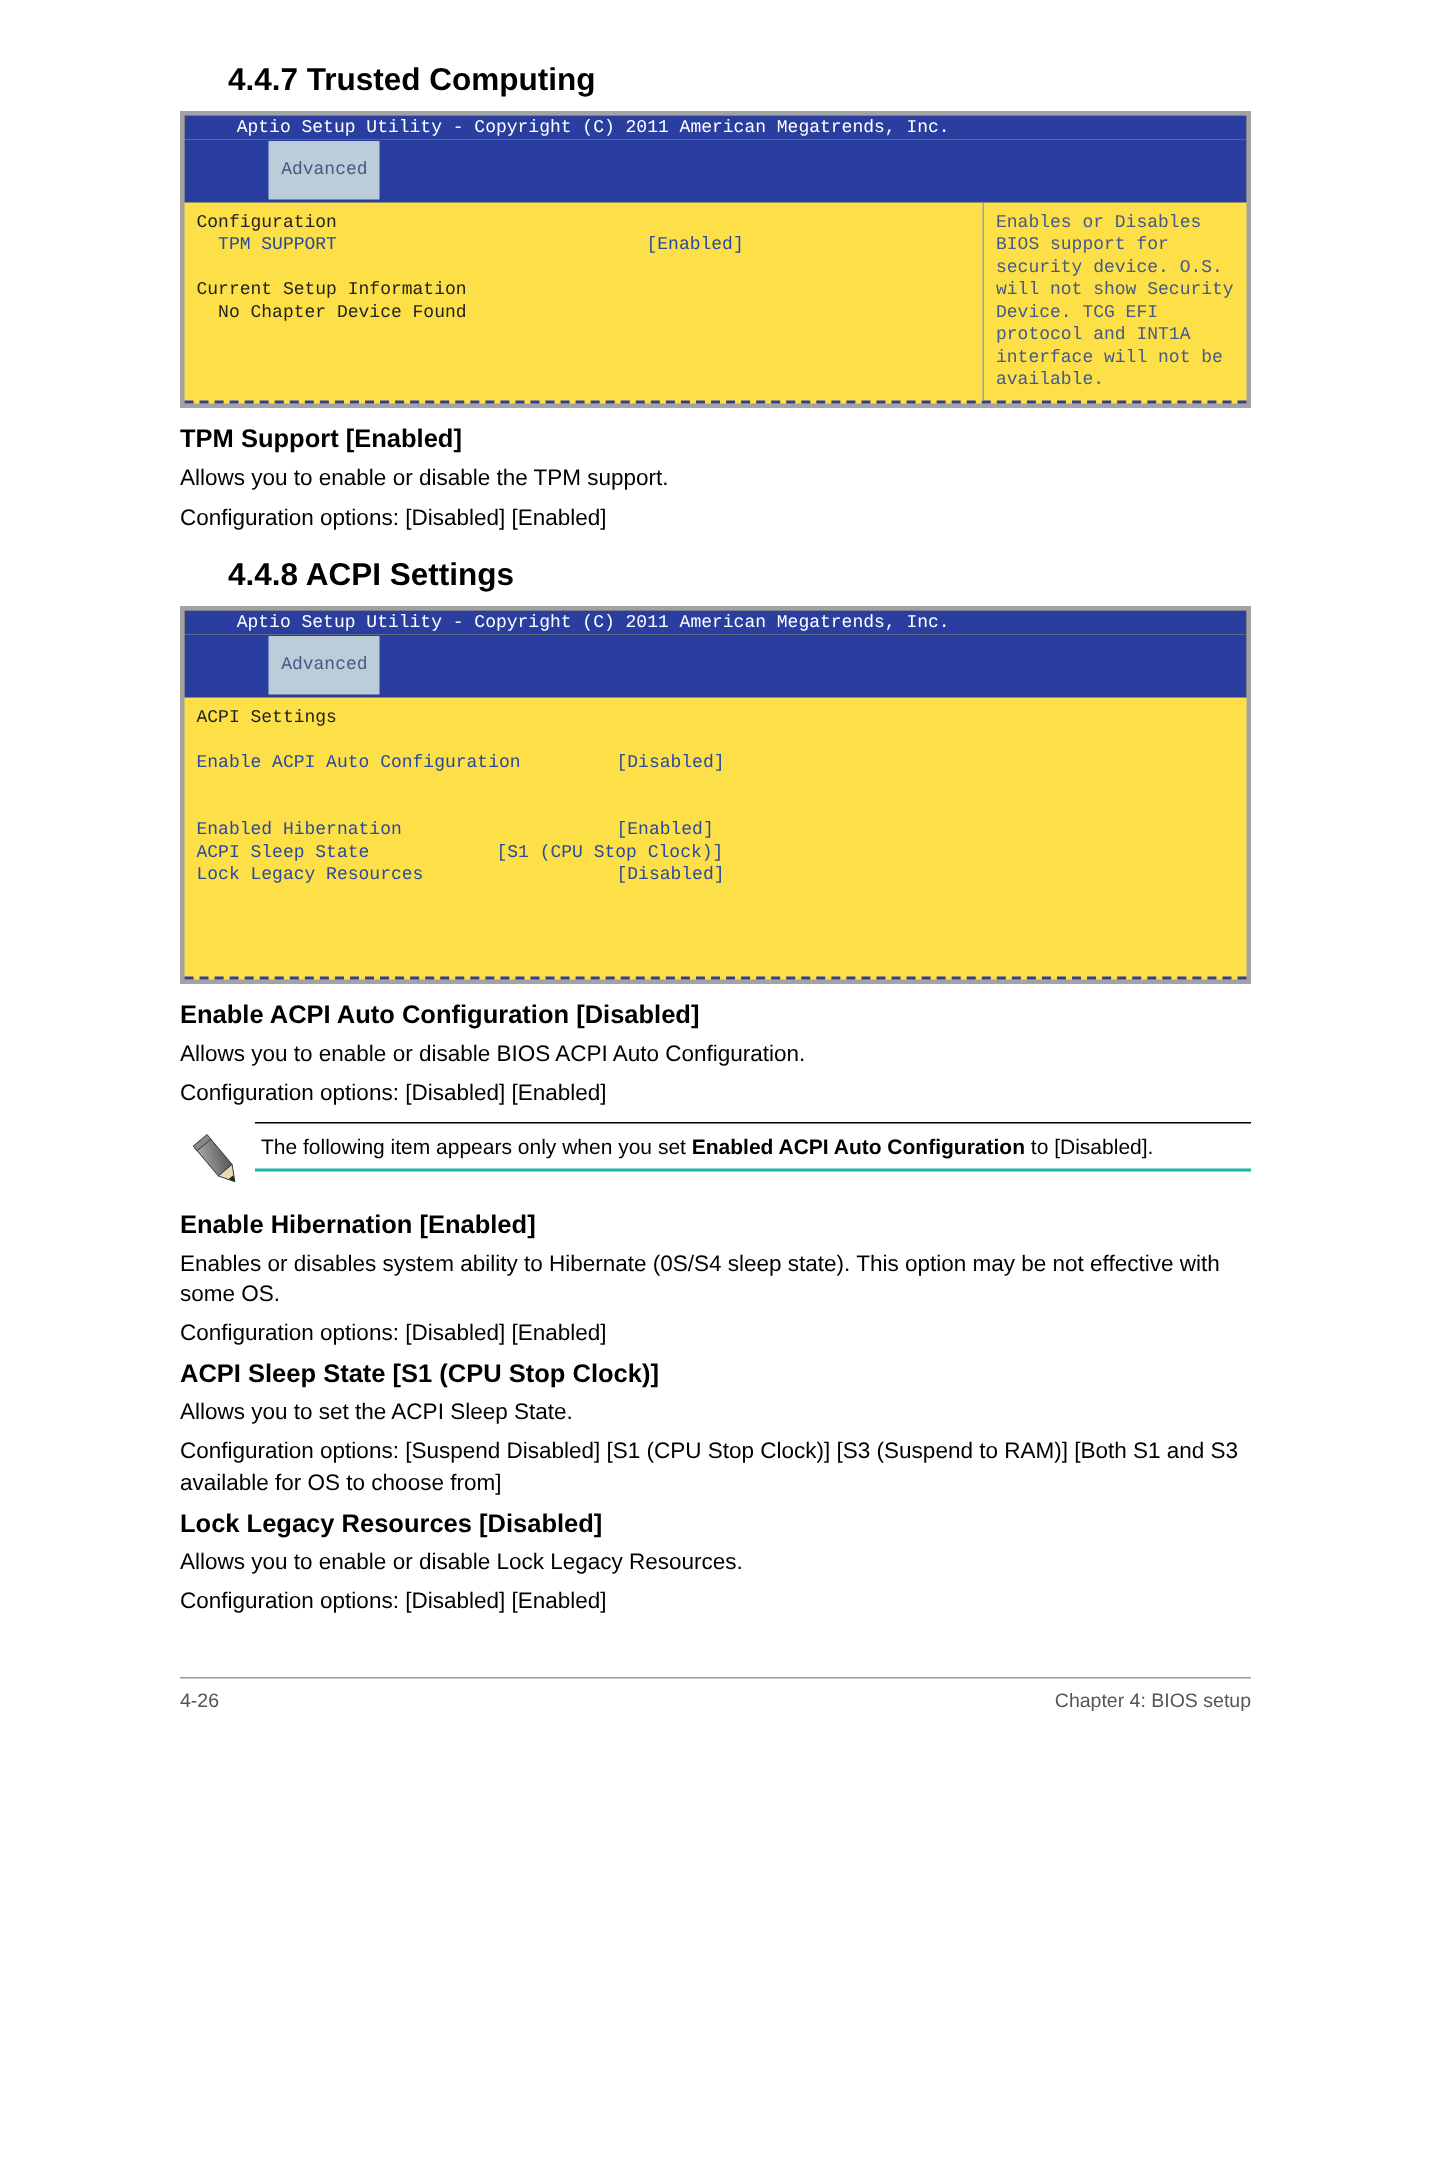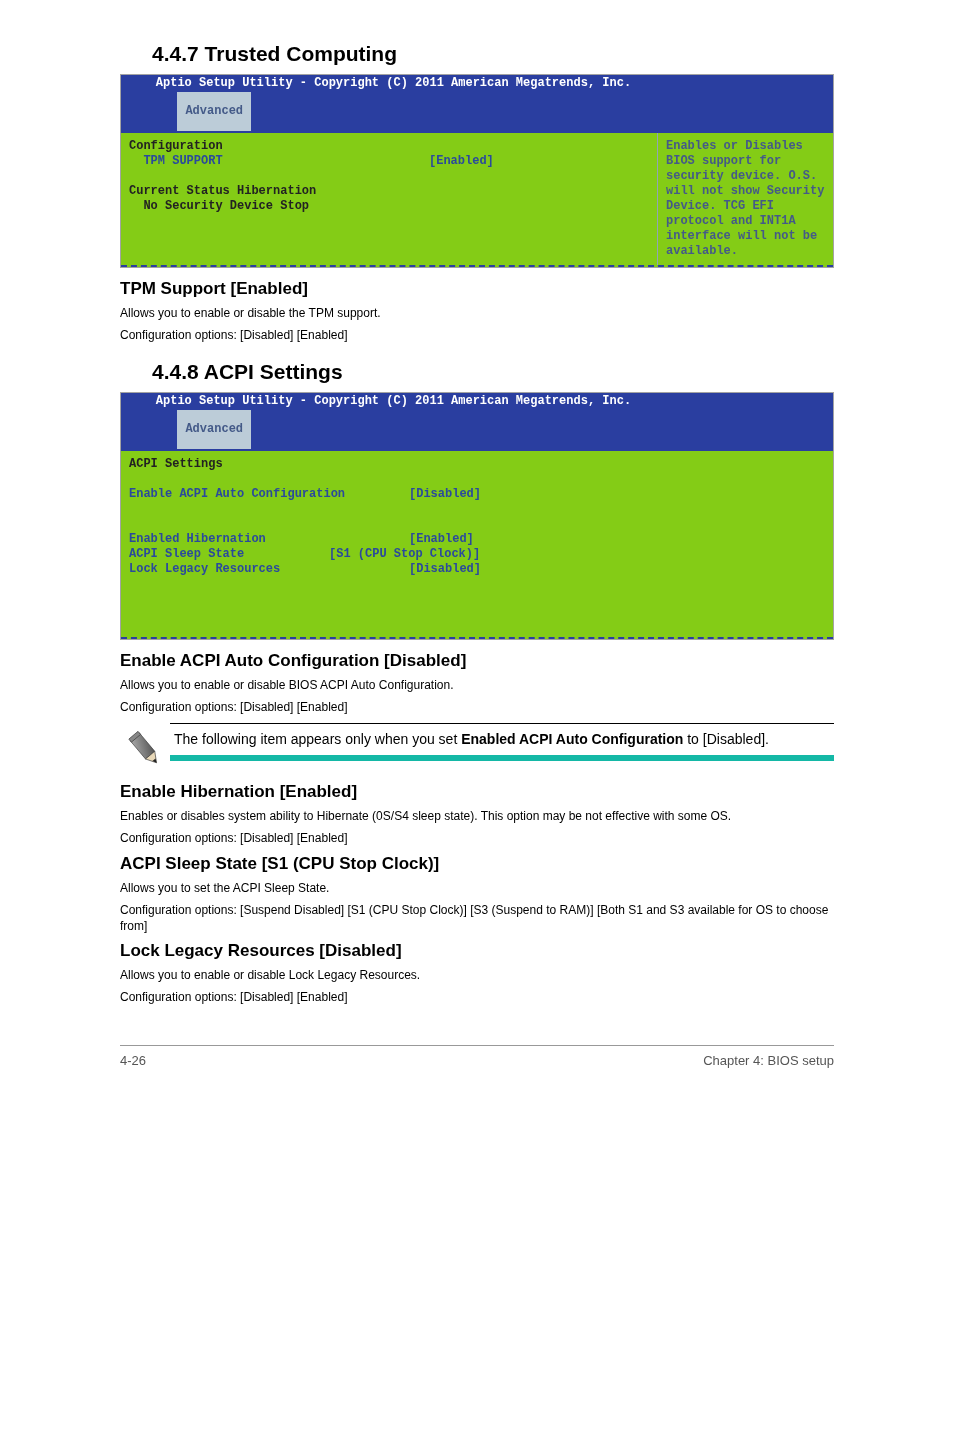--- a/index.html
+++ b/index.html
@@ -19,30 +19,30 @@
     margin-bottom: 6px;
     margin-left: 32px;
   }
   h2.subheading {
     font-size: 17px;
     font-weight: bold;
     margin-bottom: 4px;
   }
   p.body-text {
     margin-bottom: 6px;
-    font-size: 12px;
+    font-size: 15px;
   }
   .bios-box {
     width: 100%;
     font-family: "Courier New", Courier, monospace;
     font-size: 12px;
-    font-weight: bold;
+    font-weight: normal;
     line-height: 1.25;
-    background: #84cc16;
-    border: 1px solid #a3a3a3;
+    background: #fde047;
+    border: 3px solid #a3a3a3;
     margin-bottom: 10px;
   }
   .bios-header {
     background: #2a3ea0;
     color: #fff;
     padding: 1px 6px 0 6px;
     font-size: 12px;
     white-space: pre;
   }
   .bios-tab {
@@ -89,21 +89,21 @@
   }
   .note-icon {
     width: 50px;
     display: flex;
     justify-content: center;
     padding-top: 6px;
   }
   .note-text {
     flex: 1;
     border-top: 1px solid #000;
-    border-bottom: 6px solid #14b8a6;
+    border-bottom: 2px solid #14b8a6;
     padding: 6px 4px;
     font-size: 14px;
   }
   .pencil {
     height: 40px;
   }
   .footer {
     display: flex;
     justify-content: space-between;
     font-size: 13px;
@@ -118,22 +118,22 @@
 
 <h2 class="section-title">4.4.7     Trusted Computing</h2>
 
 <div class="bios-box">
   <div class="bios-header">    Aptio Setup Utility - Copyright (C) 2011 American Megatrends, Inc.</div>
   <div class="bios-header-row2">       <span class="bios-tab">Advanced</span></div>
   <div class="bios-body">
     <div class="bios-left"><span class="bios-black">Configuration</span>
 <span class="bios-blue"><span class="label-col" style="width:300px">  TPM SUPPORT</span><span>[Enabled]</span></span>
 
-<span class="bios-black">Current Status Hibernation</span>
-<span class="bios-black">  No Security Device Stop</span></div>
+<span class="bios-black">Current Setup Information</span>
+<span class="bios-black">  No Chapter Device Found</span></div>
     <div class="bios-right">Enables or Disables BIOS support for security device. O.S. will not show Security Device. TCG EFI protocol and INT1A interface will not be available.</div>
   </div>
   <div class="dashed-bottom"></div>
 </div>
 
 <h2 class="subheading">TPM Support [Enabled]</h2>
 <p class="body-text">Allows you to enable or disable the TPM support.</p>
 <p class="body-text">Configuration options: [Disabled] [Enabled]</p>
 
 <h2 class="section-title" style="margin-top:14px">4.4.8     ACPI Settings</h2>

